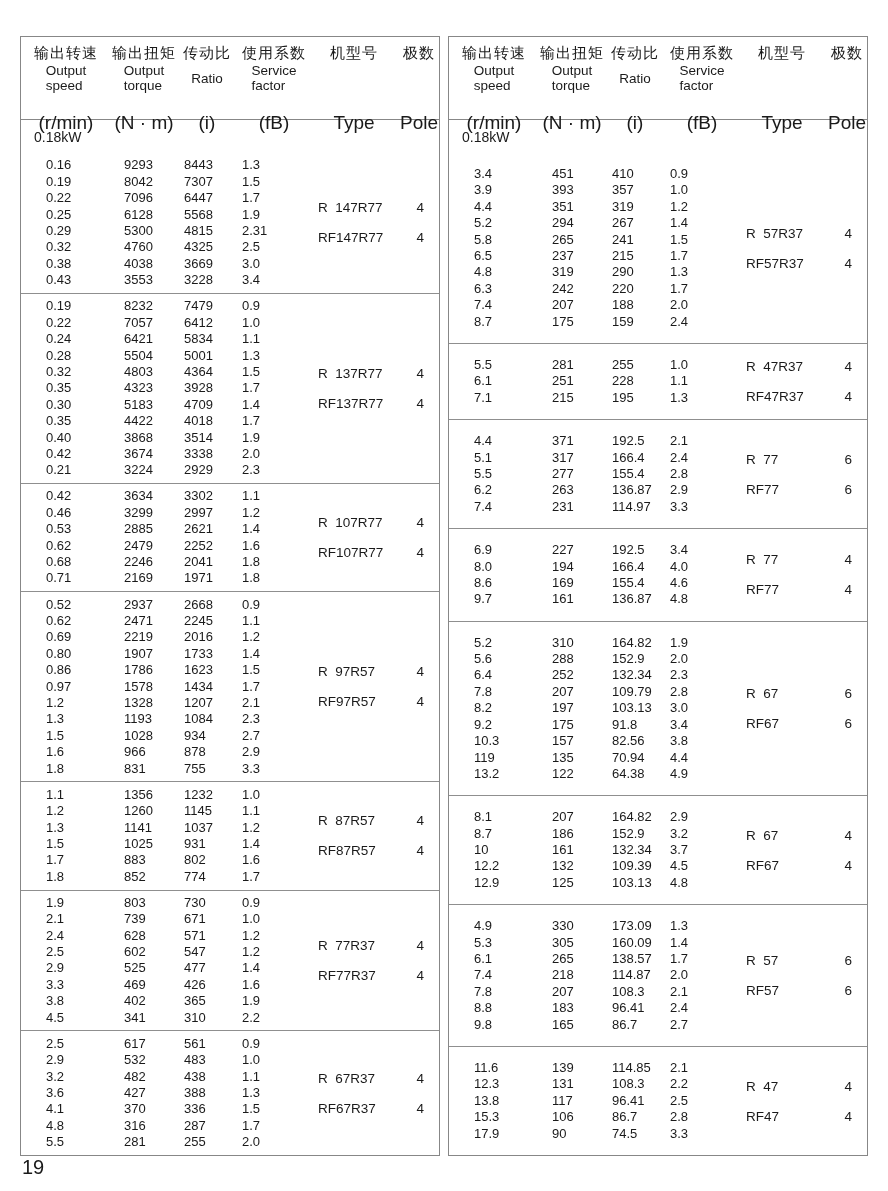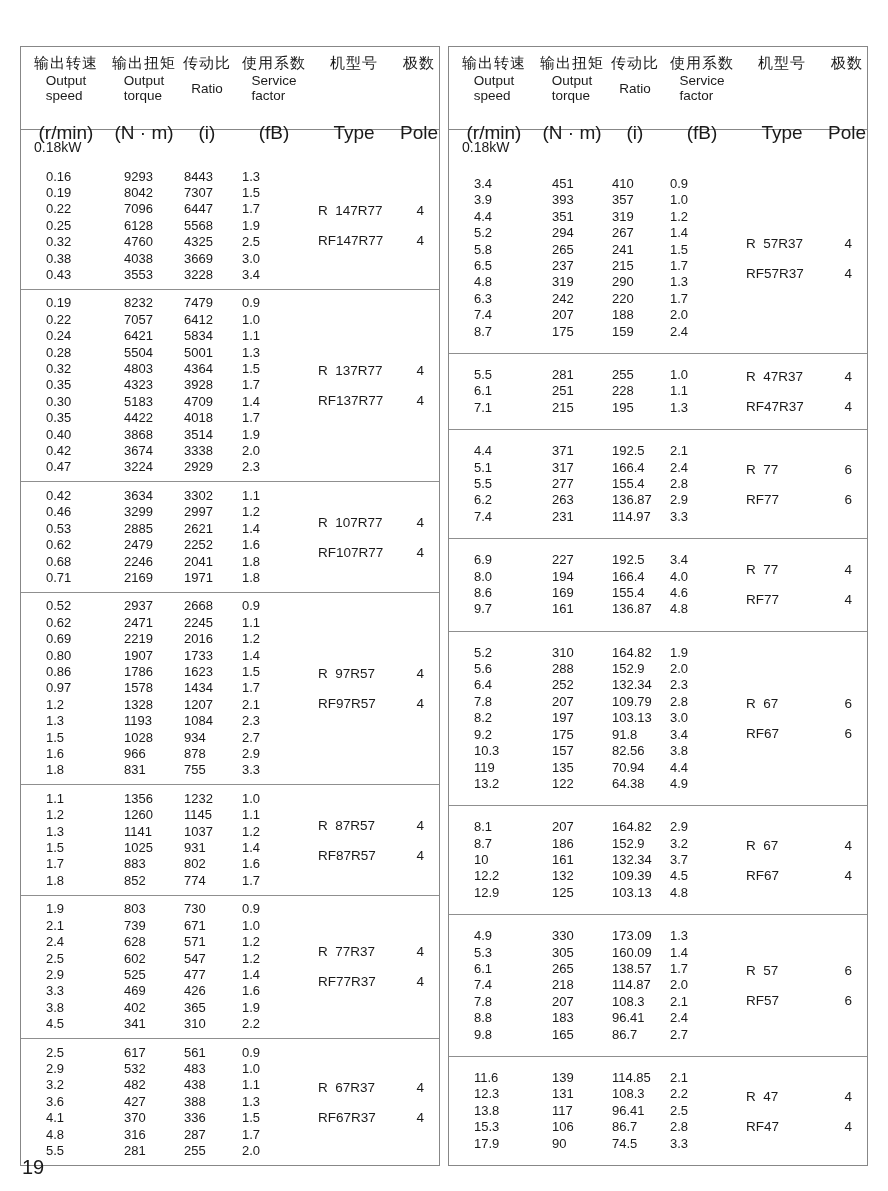--- a/index.html
+++ b/index.html
@@ -2,21 +2,21 @@
 <html><head>
 <meta charset="utf-8">
 <style>
   * { margin:0; padding:0; box-sizing:border-box; }
   body {
     width:888px; height:1191px; position:relative;
     background:#ffffff; color:#1a1a1a;
     font-family:"Liberation Sans", "DejaVu Sans", sans-serif;
   }
   .gear-table {
-    position:absolute; top:46px; width:420px; height:1120px;
+    position:absolute; top:36px; width:420px; height:1120px;
     border:1px solid #878787; background:#fff;
     display:flex; flex-direction:column;
   }
   .gear-table.left { left:20px; }
   .gear-table.right { left:448px; }
   .thead {
     display:grid; grid-template-columns:90px 66px 60px 74px 86px 44px;
     height:83px; border-bottom:1px solid #878787;
   }
   .hcell {
@@ -112,20 +112,26 @@
             <div class="dc">6447</div>
             <div class="dc">1.7</div>
           </div>
           <div class="drow">
             <div class="dc">0.25</div>
             <div class="dc">6128</div>
             <div class="dc">5568</div>
             <div class="dc">1.9</div>
           </div>
           <div class="drow">
+            <div class="dc">0.29</div>
+            <div class="dc">5300</div>
+            <div class="dc">4815</div>
+            <div class="dc">2.31</div>
+          </div>
+          <div class="drow">
             <div class="dc">0.32</div>
             <div class="dc">4760</div>
             <div class="dc">4325</div>
             <div class="dc">2.5</div>
           </div>
           <div class="drow">
             <div class="dc">0.38</div>
             <div class="dc">4038</div>
             <div class="dc">3669</div>
             <div class="dc">3.0</div>
@@ -199,21 +205,21 @@
             <div class="dc">3514</div>
             <div class="dc">1.9</div>
           </div>
           <div class="drow">
             <div class="dc">0.42</div>
             <div class="dc">3674</div>
             <div class="dc">3338</div>
             <div class="dc">2.0</div>
           </div>
           <div class="drow">
-            <div class="dc">0.47</div>
+            <div class="dc">0.21</div>
             <div class="dc">3224</div>
             <div class="dc">2929</div>
             <div class="dc">2.3</div>
           </div>
         </div>
         <div class="types">
           <div class="type-line"><span class="tlabel">R  137R77</span><span class="tpole">4</span></div>
           <div class="type-line"><span class="tlabel">RF137R77</span><span class="tpole">4</span></div>
         </div>
       </div>

